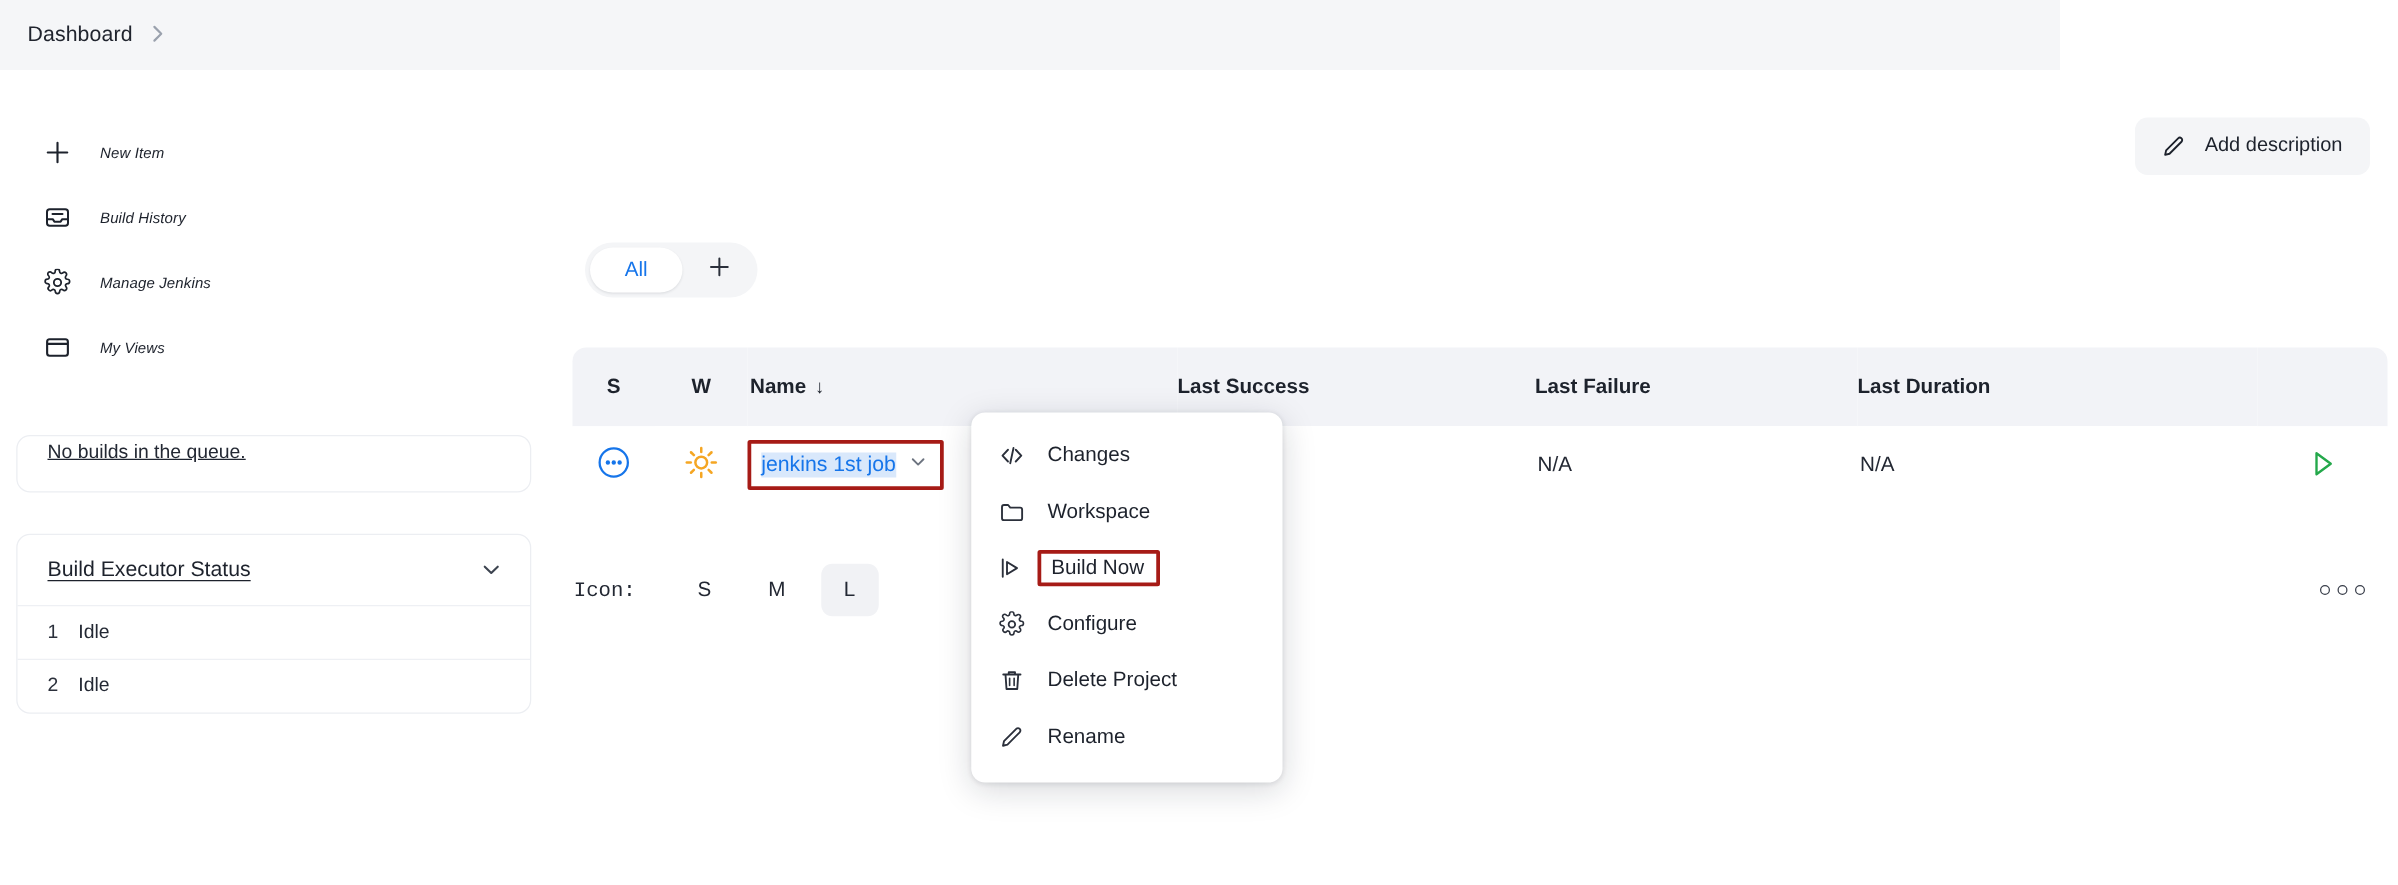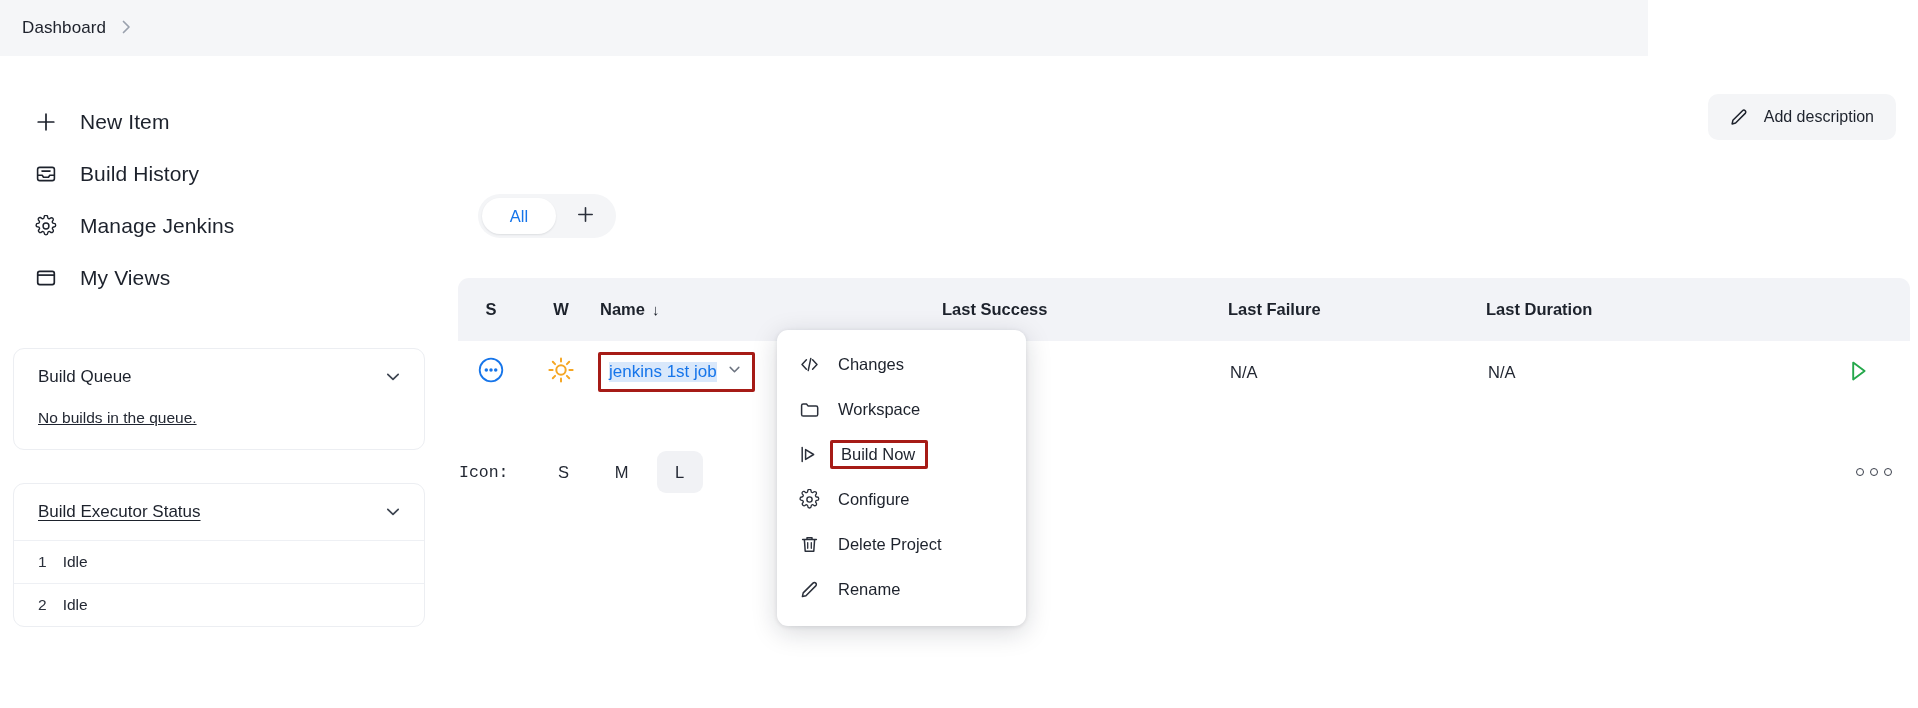--- a/index.html
+++ b/index.html
@@ -52,23 +52,24 @@
     gap: 22px;
     cursor: pointer;
   }
   .nav-icon {
     width: 24px; height: 24px;
     display: flex; align-items: center; justify-content: center;
     flex: none;
   }
   .nav-icon svg { display:block; }
   .nav-label {
-    font-size: 21px;
+    font-size: 12px;
     color: #1d222c;
     letter-spacing: .1px;
+    font-style: italic;
   }
 
   
   .panel {
     margin: 0 0 0 13px;
     width: 412px;
     background: #ffffff;
     border: 1px solid #eceef2;
     border-radius: 11px;
   }
@@ -135,21 +136,21 @@
     font-family: inherit;
   }
   .add-desc-label {
     font-size: 16px;
     color: #1d222c;
   }
 
   
   .tabs {
     position: absolute;
-    left: 20px; top: 138px;
+    left: 10px; top: 138px;
     height: 44px;
     background: #f4f5f7;
     border-radius: 22px;
     display: flex;
     align-items: center;
     padding: 4px;
     gap: 2px;
   }
   .tab {
     height: 36px;
@@ -394,28 +395,20 @@
           <rect x="2.7" y="4.4" width="16.6" height="13.2" rx="2" stroke="#1d222c" stroke-width="1.7"></rect>
           <path d="M2.7 8.1 H19.3" stroke="#1d222c" stroke-width="1.7"></path>
         </svg>
       </span>
       <span class="nav-label">My Views</span>
     </li>
 
   </ul>
 
   <div class="panel queue">
-    <div class="panel-head">
-      <span class="panel-title">Build Queue</span>
-      <span class="chev">
-        <svg width="18" height="18" viewBox="0 0 18 18" fill="none">
-          <path d="M3.8 6.4 L9 11.4 L14.2 6.4" stroke="#3d4450" stroke-width="1.7" stroke-linecap="round" stroke-linejoin="round"></path>
-        </svg>
-      </span>
-    </div>
     <div class="panel-body">
       <span class="panel-empty">No builds in the queue.</span>
     </div>
   </div>
 
   <div class="panel executors">
     <div class="panel-head">
       <span class="panel-title linked">Build Executor Status</span>
       <span class="chev">
         <svg width="18" height="18" viewBox="0 0 18 18" fill="none">

